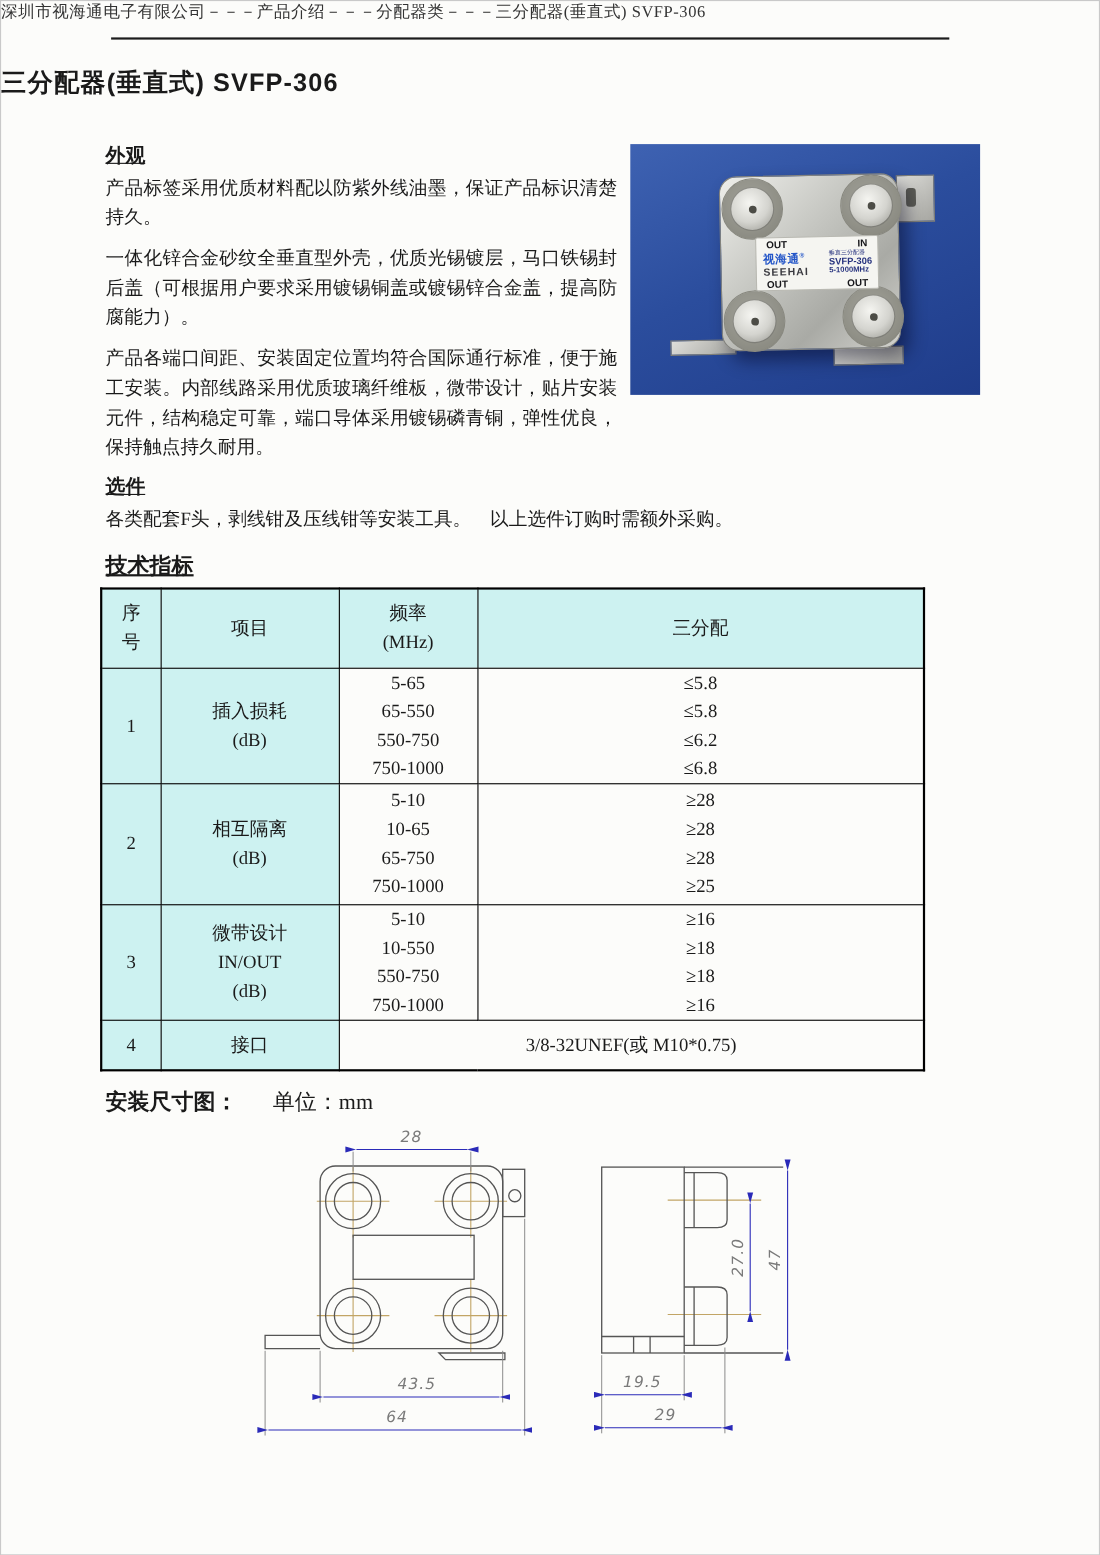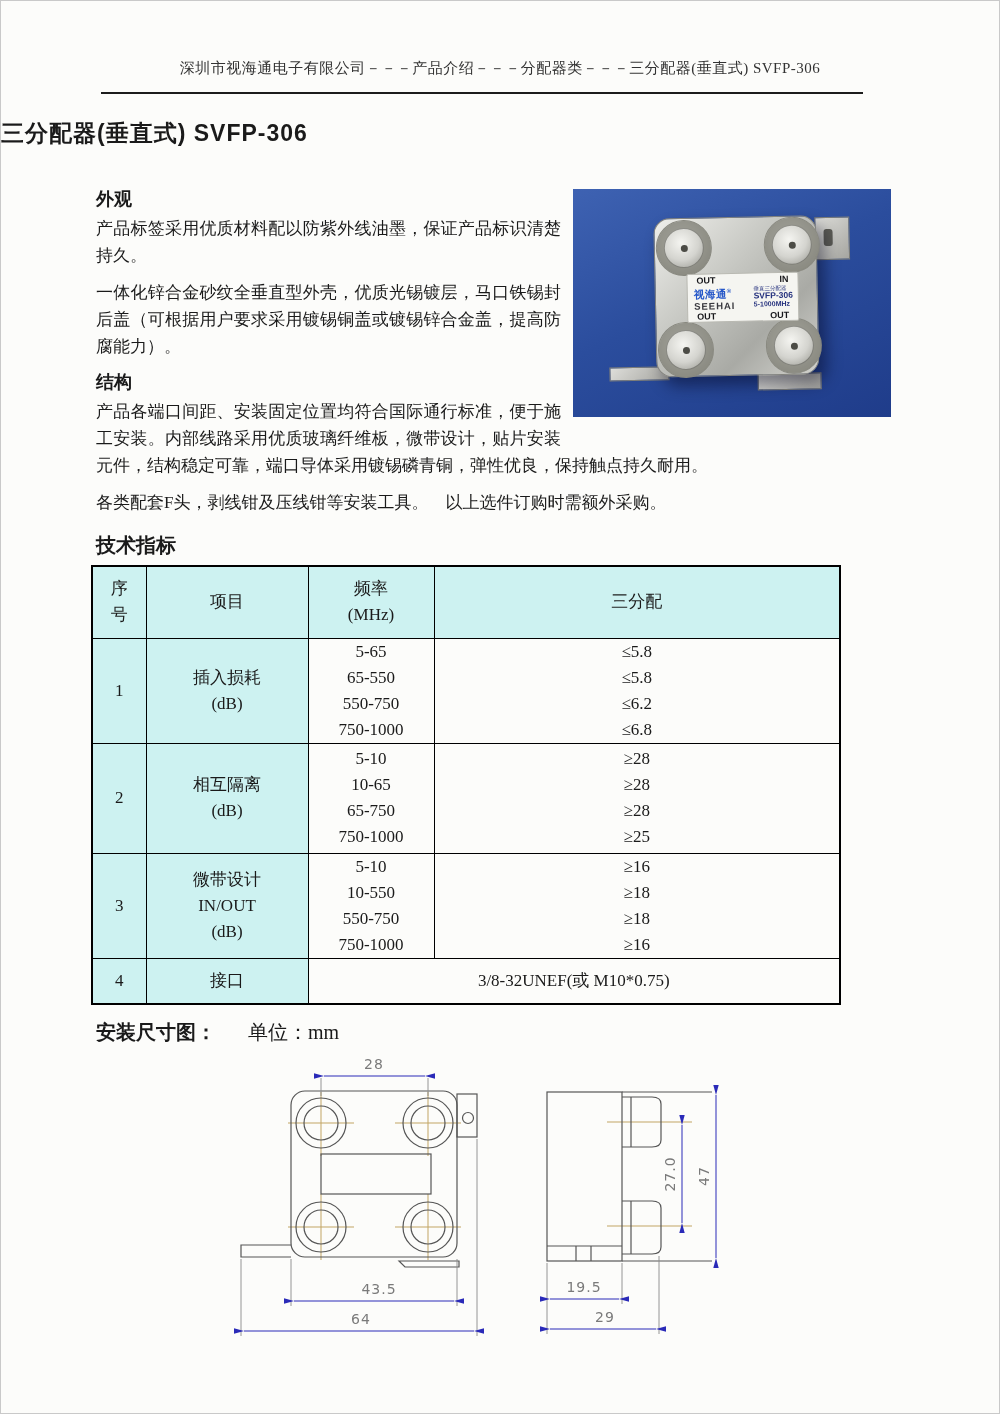--- a/index.html
+++ b/index.html
@@ -7,22 +7,21 @@
     position:relative;
     width:1000px;height:1414px;
     background:#fcfcfa;
     border:1px solid #c9c9c9;
     box-sizing:border-box;
     overflow:hidden;
     font-family:"Liberation Serif", serif;
     color:#1a1a1a;
   }
   .doc-header{
-    padding-top:58px;
-    text-align:center;
+    text-align:left;
     font-size:15px;
     color:#333;
     letter-spacing:.5px;
   }
   .rule{
     width:762px;margin:14px auto 0 100px;
     border-top:2px solid #1c1c1c;
   }
   .title{
     margin:24px 0 0 0;
@@ -32,21 +31,21 @@
     letter-spacing:1px;
   }
   .content{
     position:relative;
     margin:0 0 0 90px;
     width:800px;
   }
   .content h2{
     margin:10px 0 4px 5px;
     font-family:"Liberation Sans", sans-serif;
-    font-size:18px;font-weight:bold;
+    font-size:18px;font-weight:bold;text-decoration:underline;
   }
   .content h2.first{margin-top:38px;}
   .content h2.big{font-size:20px;margin-top:16px;}
   .content p{
     margin:4px 0 10px 5px;
     font-size:17px;line-height:27px;
     text-align:justify;
   }
   
   .photo{
@@ -118,21 +117,21 @@
     padding:0;
   }
   table.spec .cy{background:#cdf2f1;}
   
   .dims-heading{margin:14px 0 0 5px;}
   .dims-heading .dh{
     font-family:Liberation Sans, sans-serif;
     font-size:20px;font-weight:bold;
   }
   .dims-heading .du{font-size:20px;margin-left:28px;}
-  .drawings{position:relative;height:320px;}
+  .drawings{position:relative;height:320px;font-style:italic;}
   .drawings svg{position:absolute;top:8px;}
   .svg-front{left:138px;}
   .svg-side{left:438px;}
   .dimtext{
     font-family:"DejaVu Sans", sans-serif;
     font-size:14px;fill:#7a7a7a;letter-spacing:1px;
   }
 </style>
 </head>
 <body>
@@ -177,23 +176,23 @@
             </div>
           </div>
         </div>
       </div>
     </div>
 
     <h2 class="first">外观</h2>
     <p>产品标签采用优质材料配以防紫外线油墨，保证产品标识清楚持久。</p>
     <p>一体化锌合金砂纹全垂直型外壳，优质光锡镀层，马口铁锡封后盖（可根据用户要求采用镀锡铜盖或镀锡锌合金盖，提高防腐能力）。</p>
 
-    <h2>结构</h2>
     <p>产品各端口间距、安装固定位置均符合国际通行标准，便于施工安装。内部线路采用优质玻璃纤维板，微带设计，贴片安装元件，结构稳定可靠，端口导体采用镀锡磷青铜，弹性优良，保持触点持久耐用。</p>
 
+    <h2>选件</h2>
     <p>各类配套F头，剥线钳及压线钳等安装工具。　以上选件订购时需额外采购。</p>
 
     <h2 class="big">技术指标</h2>
 
     <table class="spec">
       <colgroup>
           <col style="width:54px">
           <col style="width:162px">
           <col style="width:126px">
           <col style="width:406px">

